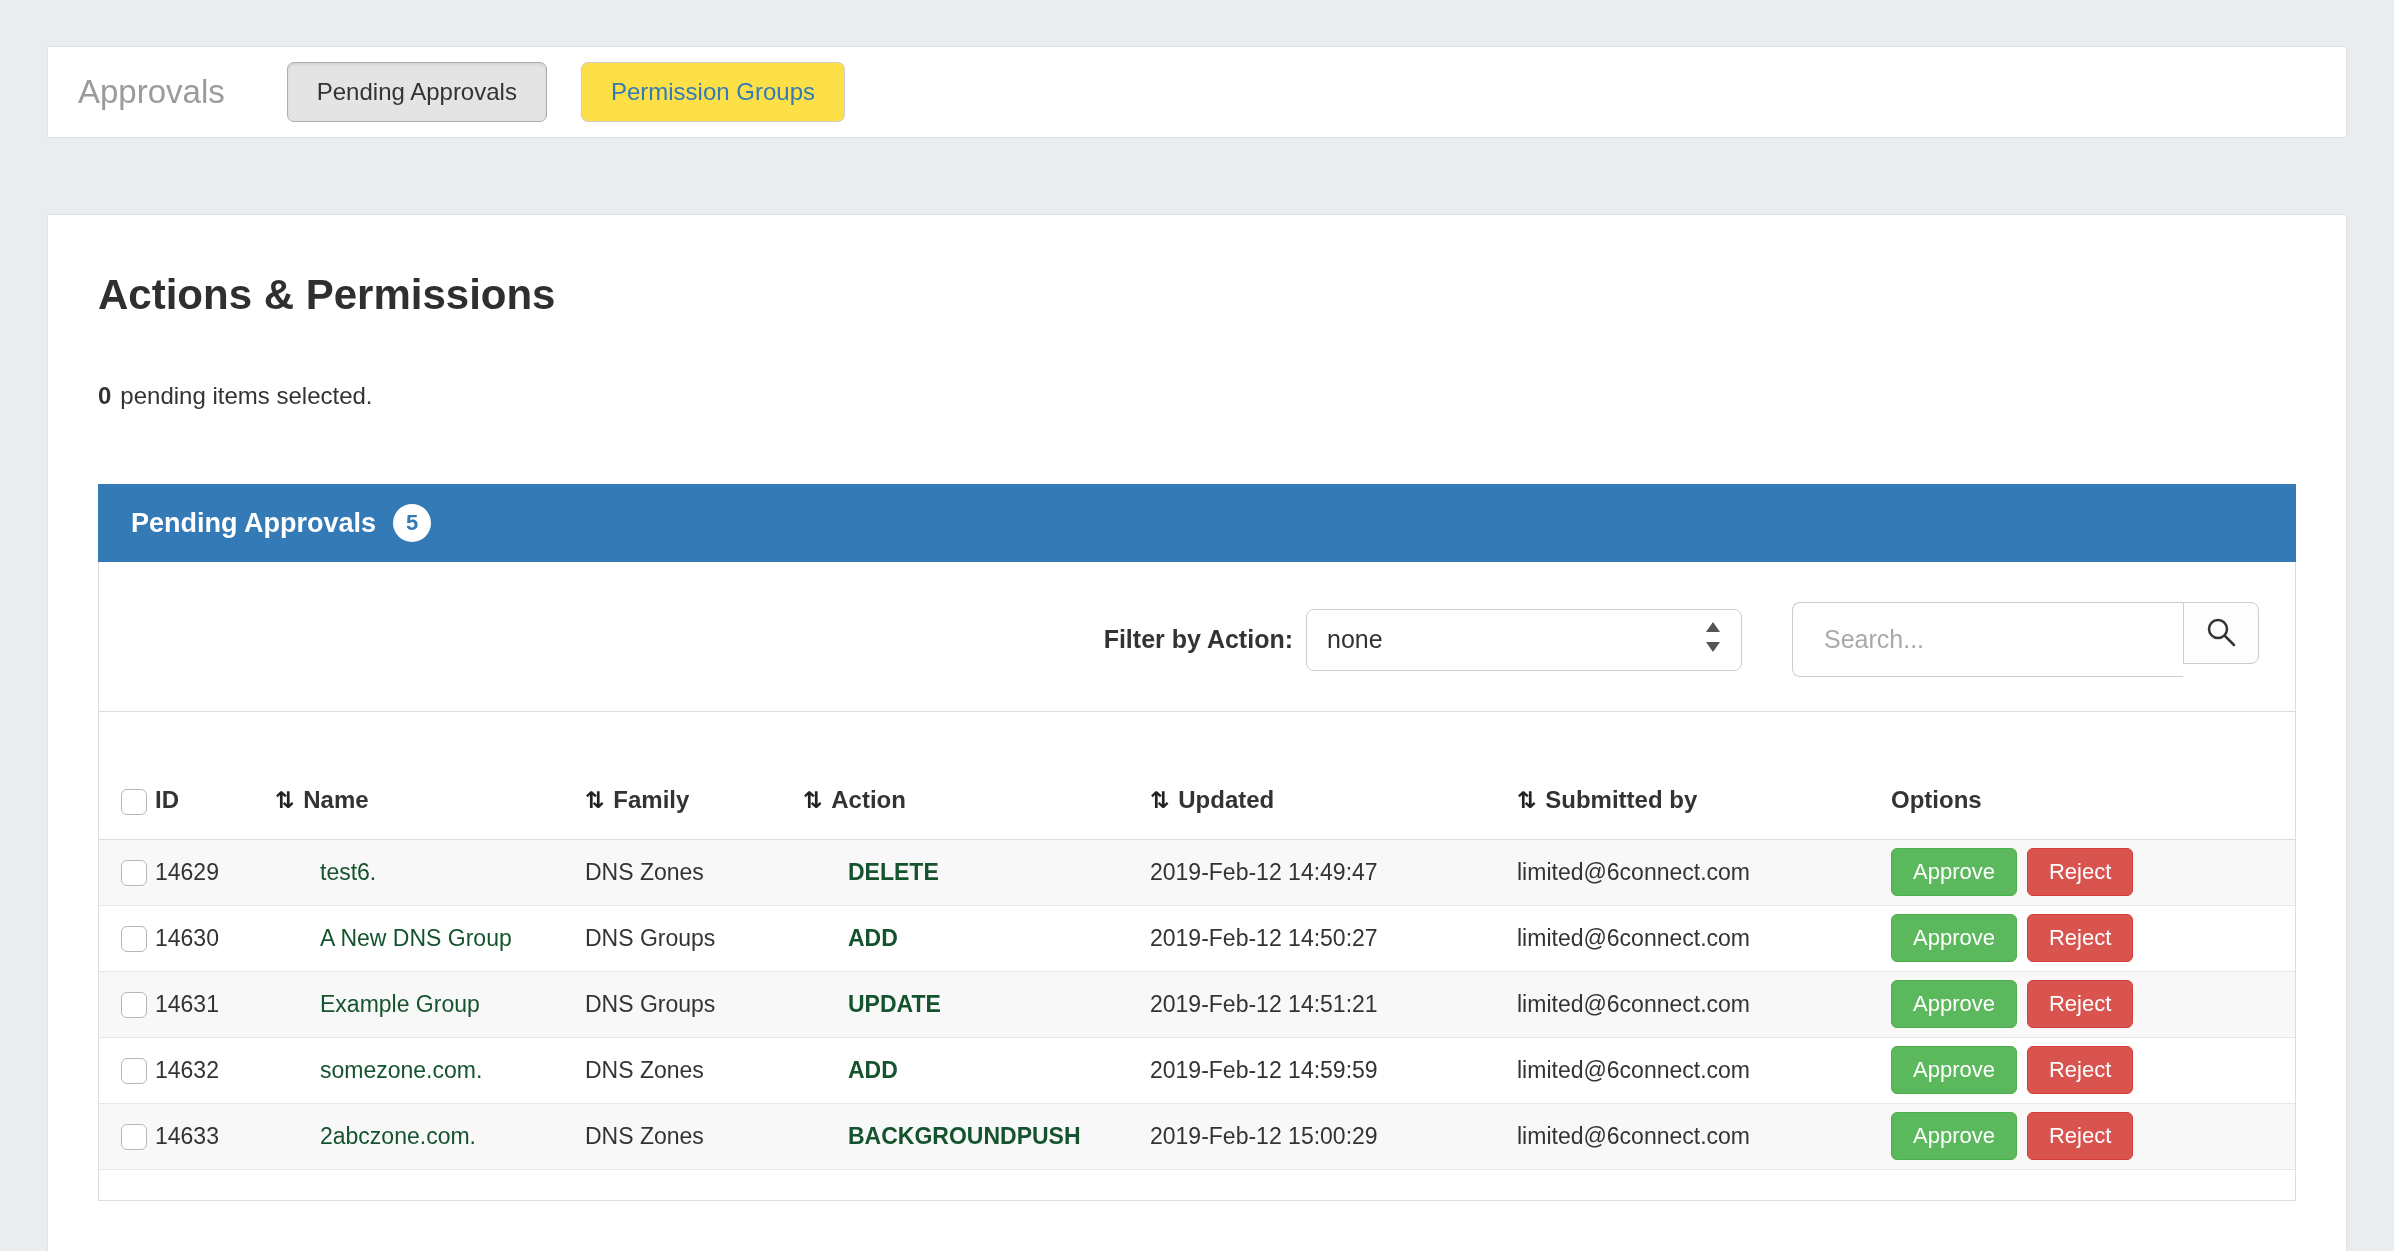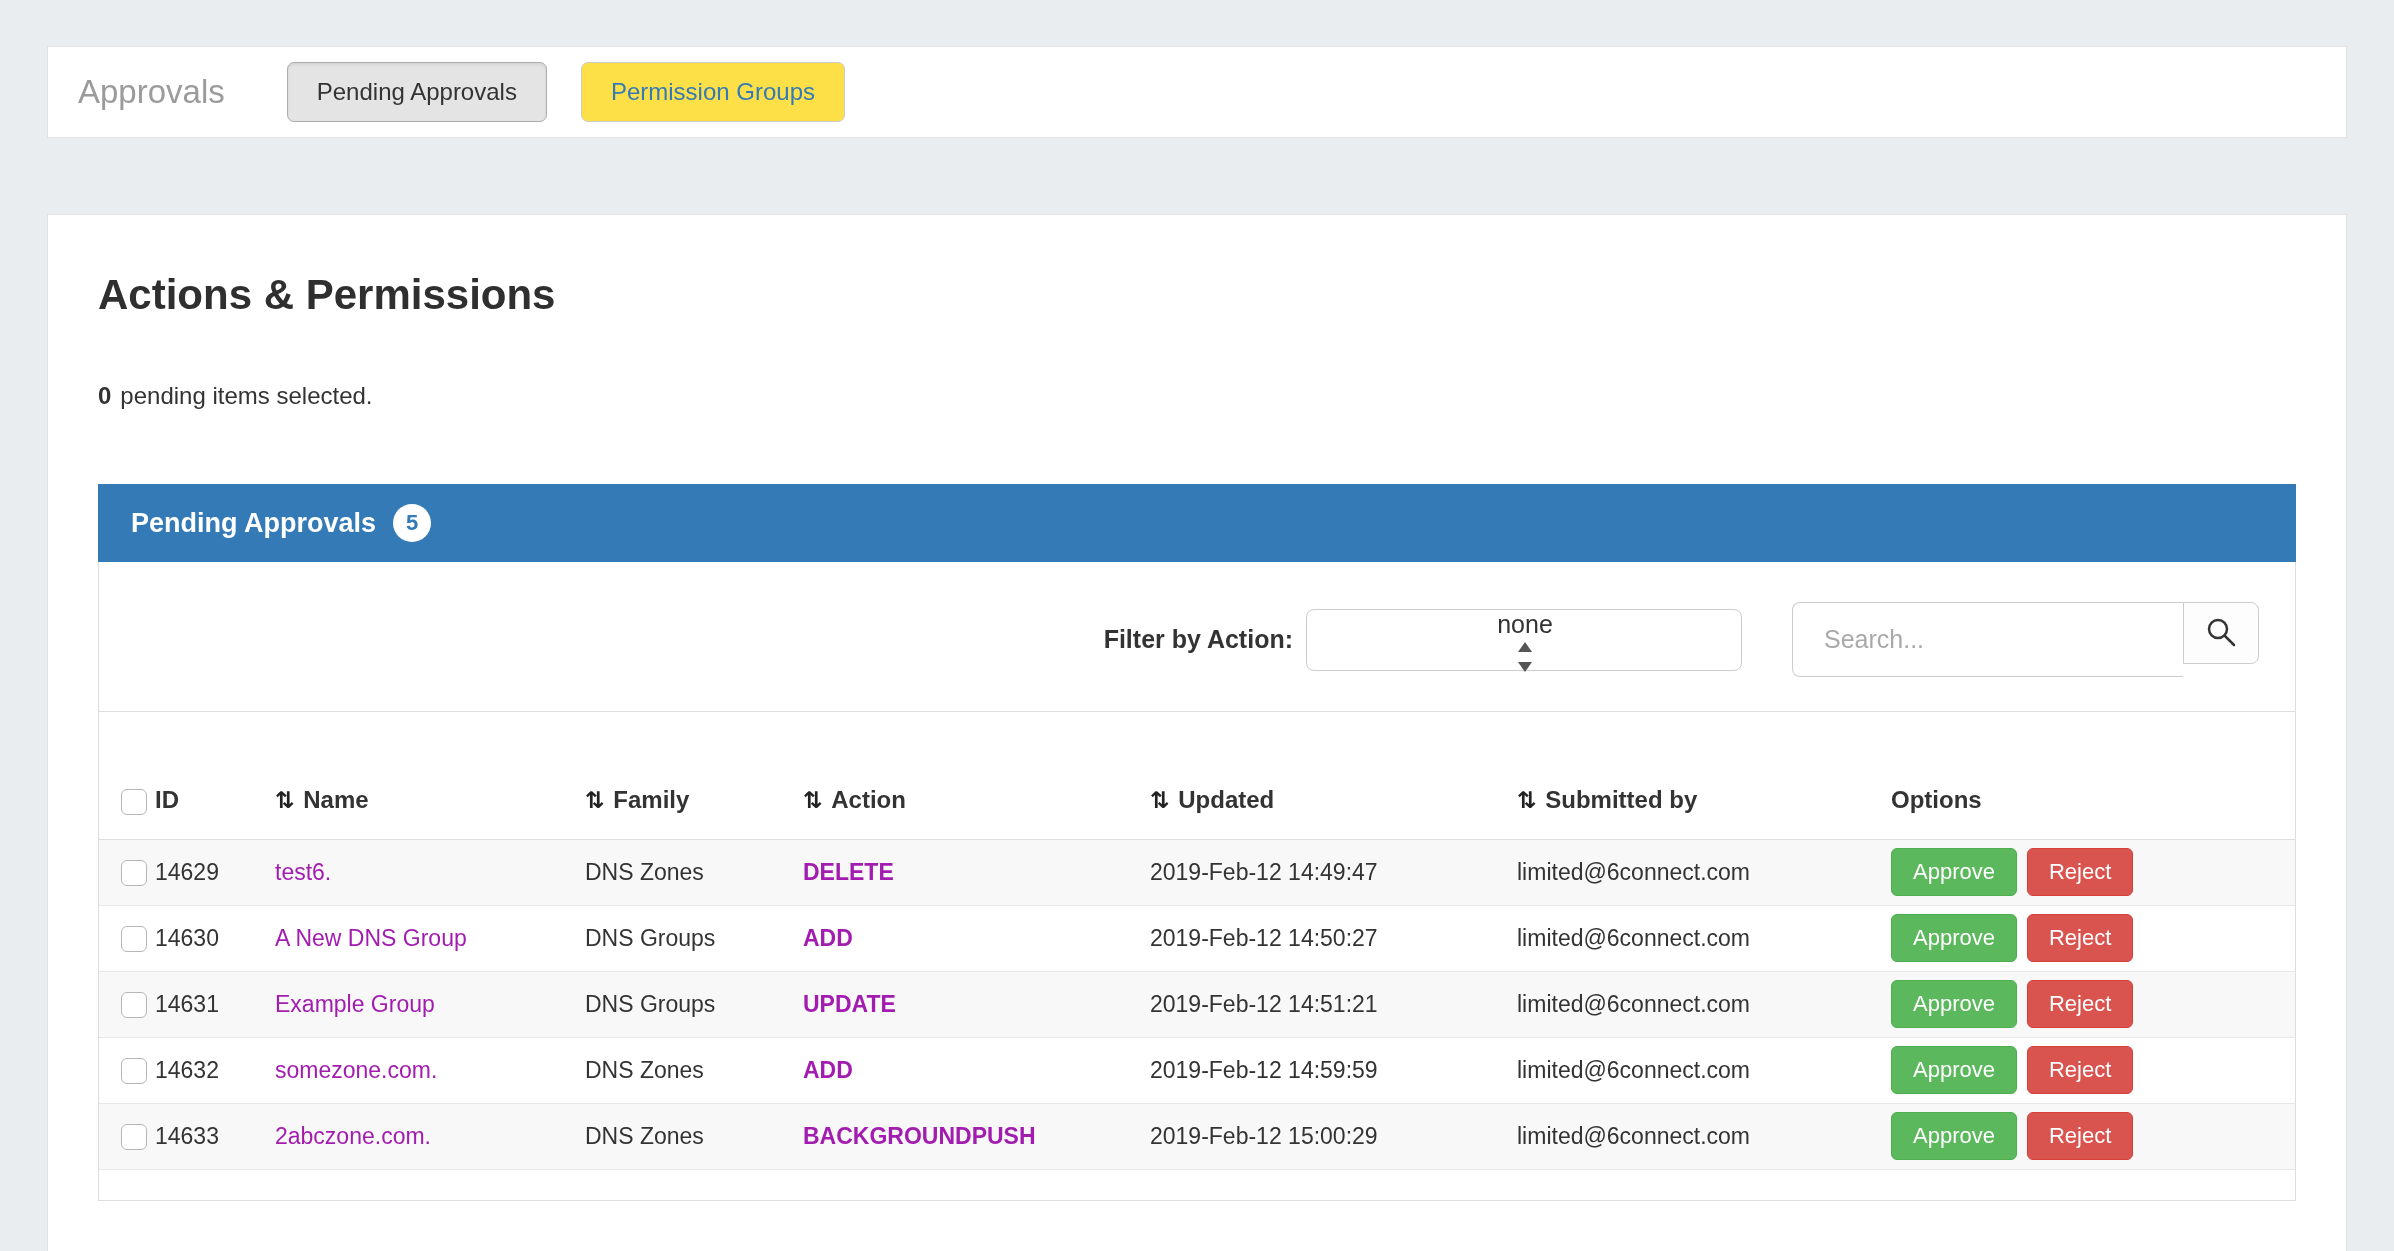--- a/index.html
+++ b/index.html
@@ -115,21 +115,20 @@
     border: 1px solid #ccc;
     border-radius: 8px;
     background: #fff;
     display: flex;
     align-items: center;
     padding: 0 18px 0 20px;
     font-size: 25px;
     color: #333;
     cursor: pointer;
     margin-right: 50px;
-    flex-direction: column;
   }
   .select-box .select-value { flex: 1; }
   .search-group { display: flex; }
   .search-input {
     width: 391px; height: 75px;
     border: 1px solid #ccc;
     border-right: none;
     border-radius: 8px 0 0 8px;
     padding: 0 31px;
     font-size: 25px;
@@ -186,21 +185,21 @@
     appearance: none;
     -webkit-appearance: none;
     width: 26px; height: 26px;
     border: 1px solid #b6b6b6;
     border-radius: 6px;
     background: #fff;
     vertical-align: middle;
     cursor: pointer;
     display: inline-block;
   }
-  a.link { color: #a21caf; text-decoration: none; }
+  a.link { color: #14532d; text-decoration: none; margin-left: 45px; }
   a.action-link { font-weight: bold; }
 
   .btn {
     font-family: inherit;
     font-size: 22px;
     color: #fff;
     border-radius: 6px;
     padding: 11px 21px;
     cursor: pointer;
     line-height: 1.1;

